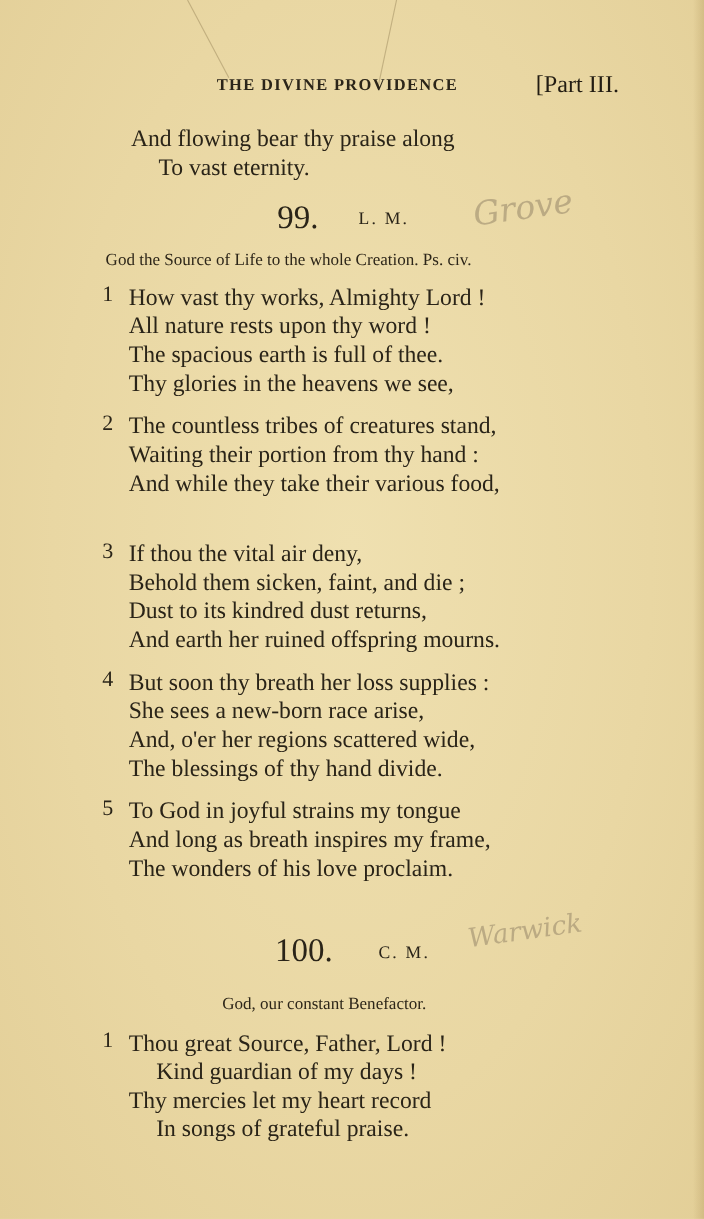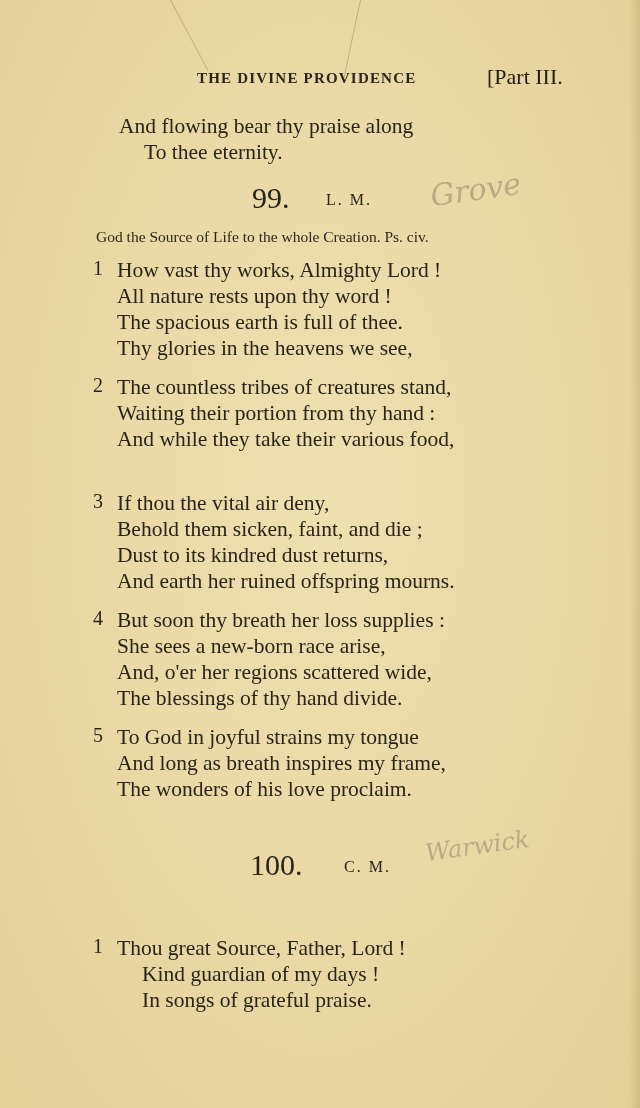--- a/index.html
+++ b/index.html
@@ -55,21 +55,21 @@
 
 <div class="page">
   <div class="edge-right"></div>
   <div class="crease" style="left:170px;top:0;height:80px;transform:rotate(-28deg);transform-origin:top;"></div>
   <div class="crease" style="left:360px;top:0;height:80px;transform:rotate(12deg);transform-origin:top;"></div>
 
   <div class="abs running-head">THE DIVINE PROVIDENCE</div>
   <div class="abs part">[Part III.</div>
 
   <div class="abs line" style="top:113px;left:119px;">And flowing bear thy praise along</div>
-  <div class="abs line" style="top:139px;left:144px;">To thee eternity.</div>
+  <div class="abs line" style="top:139px;left:144px;">To vast eternity.</div>
 
   <div class="abs hymn-num" style="top:181px;left:252px;">99.</div>
   <div class="abs meter" style="top:191px;left:326px;">L. M.</div>
   <div class="pencil" style="top:172px;left:430px;">Grove</div>
   <div class="abs subtitle" style="top:228px;left:96px;">God the Source of Life to the whole Creation.   Ps. civ.</div>
 
   <div class="stanza" style="top:257px;">
     <span class="num">1</span>
     <div class="lines">
       <div class="line">How vast thy works, Almighty Lord !</div>
@@ -113,22 +113,24 @@
     <div class="lines">
       <div class="line">To God  in joyful strains my tongue</div>
       <div class="line">And long as breath inspires my frame,</div>
       <div class="line">The wonders of his love proclaim.</div>
     </div>
   </div>
 
   <div class="abs hymn-num" style="top:848px;left:250px;">100.</div>
   <div class="abs meter" style="top:858px;left:344px;">C. M.</div>
   <div class="pencil" style="top:832px;left:425px;font-size:24px;">Warwick</div>
+  <div class="abs subtitle" style="top:904px;left:202px;">God, our constant Benefactor.</div>
 
   <div class="stanza" style="top:935px;">
     <span class="num">1</span>
     <div class="lines">
       <div class="line">Thou great Source, Father, Lord !</div>
       <div class="line indent">Kind guardian of my days !</div>
+      <div class="line">Thy mercies let my heart record</div>
       <div class="line indent">In songs of grateful praise.</div>
     </div>
   </div>
 </div>
 
 </body></html>

